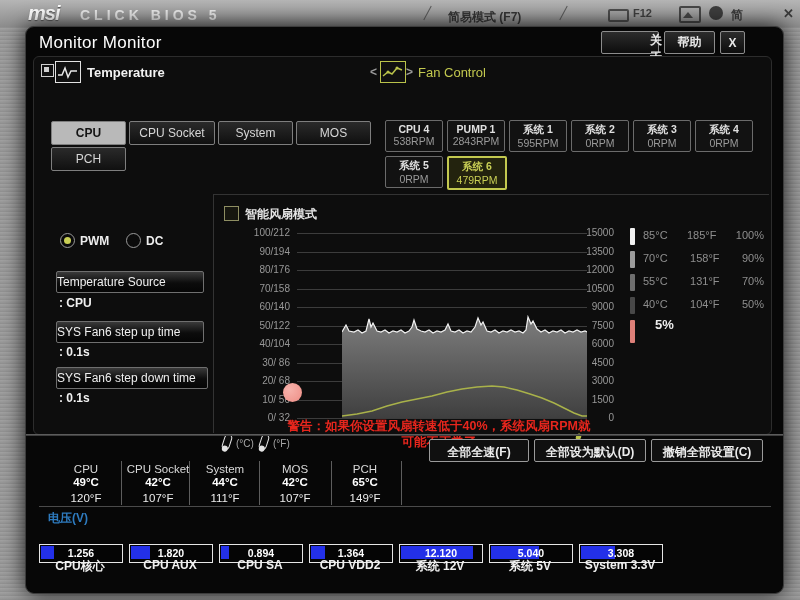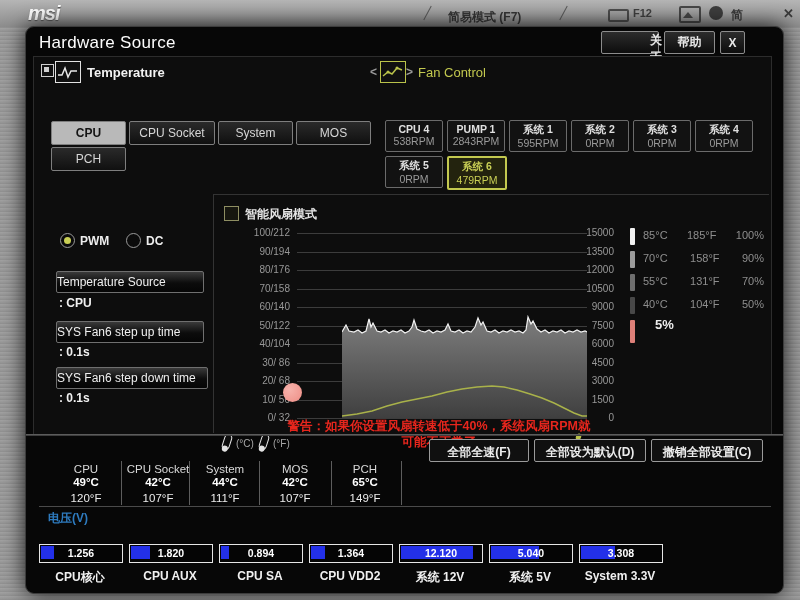--- a/index.html
+++ b/index.html
@@ -36,21 +36,21 @@
     border:1px solid #3c3c3c;border-radius:9px;box-shadow:0 0 22px rgba(0,0,0,.85);}
   .title{left:13px;top:6px;font-size:17px;color:#fdfdfd;letter-spacing:.3px;}
   .tbtn{position:absolute;top:4px;height:23px;background:linear-gradient(180deg,#2c2c2c,#0d0d0d);
     border:1px solid #8c8c8c;color:#e8e8e8;font-size:12px;font-weight:bold;
     font-family:"Liberation Sans",sans-serif;border-radius:2px;padding:0;}
   .tbtn.about{left:575px;width:58px;padding-left:48px;}
   .tbtn.help{left:638px;width:51px;}
   .tbtn.close{left:694px;width:25px;}
 
   .content{left:7px;top:29px;width:737px;height:377px;background:#0d0d0d;
-    border:1px solid #2c2c2c;border-radius:0;}
+    border:1px solid #2c2c2c;border-radius:6px;}
 
   
   .expand-icon{left:7px;top:7px;width:11px;height:11px;border:1px solid #cfcfcf;background:#111;}
   .expand-icon:after{content:"";position:absolute;left:2px;top:2px;width:5px;height:5px;background:#cfcfcf;}
   .sec-icon{width:24px;height:20px;border:1px solid #e2e2e2;background:#101010;}
   .sec-icon svg{position:absolute;left:1px;top:2px;}
   .temp-icon{left:21px;top:4px;}
   .temp-title{left:53px;top:8px;font-size:13px;font-weight:bold;color:#f2f2f2;}
   .fan-icon{left:346px;top:4px;border-color:#b9c24a;}
   .fan-arrow{top:8px;font-size:12px;font-weight:bold;color:#9b9b9b;}
@@ -116,44 +116,45 @@
   .tcol .tf{display:block;font-size:11.5px;color:#ececec;margin-top:4px;}
   .tdiv{position:absolute;width:1px;height:44px;background:#5d5d5d;}
   .thline{left:13px;top:479px;width:732px;height:1px;background:#4a4a4a;}
   .volt-title{left:22px;top:483px;font-size:12px;font-weight:bold;color:#2e7bbf;}
 
   
   .vbox{position:absolute;top:517px;width:82px;height:17px;border:1px solid #e6e6e6;background:#050505;}
   .vfill{position:absolute;left:1px;top:1px;height:13px;background:#2330e8;}
   .vval{position:absolute;left:0;top:0;width:100%;height:17px;line-height:16px;
     text-align:center;font-size:10.5px;font-weight:bold;color:#fff;}
-  .vlabel{position:absolute;top:542px;width:100px;text-align:center;
+  .vlabel{position:absolute;top:531px;width:100px;text-align:center;
     font-size:12px;font-weight:bold;color:#f0f0f0;}
 </style>
 </head>
 <body>
 
 <div class="screen">
 
   <div class="topbar abs">
     <span class="logo abs">msi</span>
+    <span class="logo-sub abs">CLICK BIOS 5</span>
     <span class="slash abs" style="left:427px;"></span>
     <span class="ezmode abs">简易模式 (F7)</span>
     <span class="slash abs" style="left:563px;"></span>
     <span class="kbd-icon abs"></span>
     <span class="f12 abs">F12</span>
     <span class="img-icon abs"></span>
     <span class="circle-icon abs"></span>
     <span class="lang abs">简</span>
     <span class="xglyph abs">✕</span>
   </div>
 
   <div class="dialog abs">
 
-    <span class="title abs">Hardware Source</span>
+    <span class="title abs">Monitor Monitor</span>
     <button class="tbtn about">关于</button>
     <button class="tbtn help">帮助</button>
     <button class="tbtn close">X</button>
 
     <div class="content abs">
 
       <span class="expand-icon abs"></span>
       <span class="sec-icon temp-icon abs">
         <svg width="22" height="16" viewBox="0 0 22 16">
             <polyline points="1,11 5,11 8,4 11,13 14,7 20,7" fill="none" stroke="#e8e8e8" stroke-width="1.5"></polyline>

